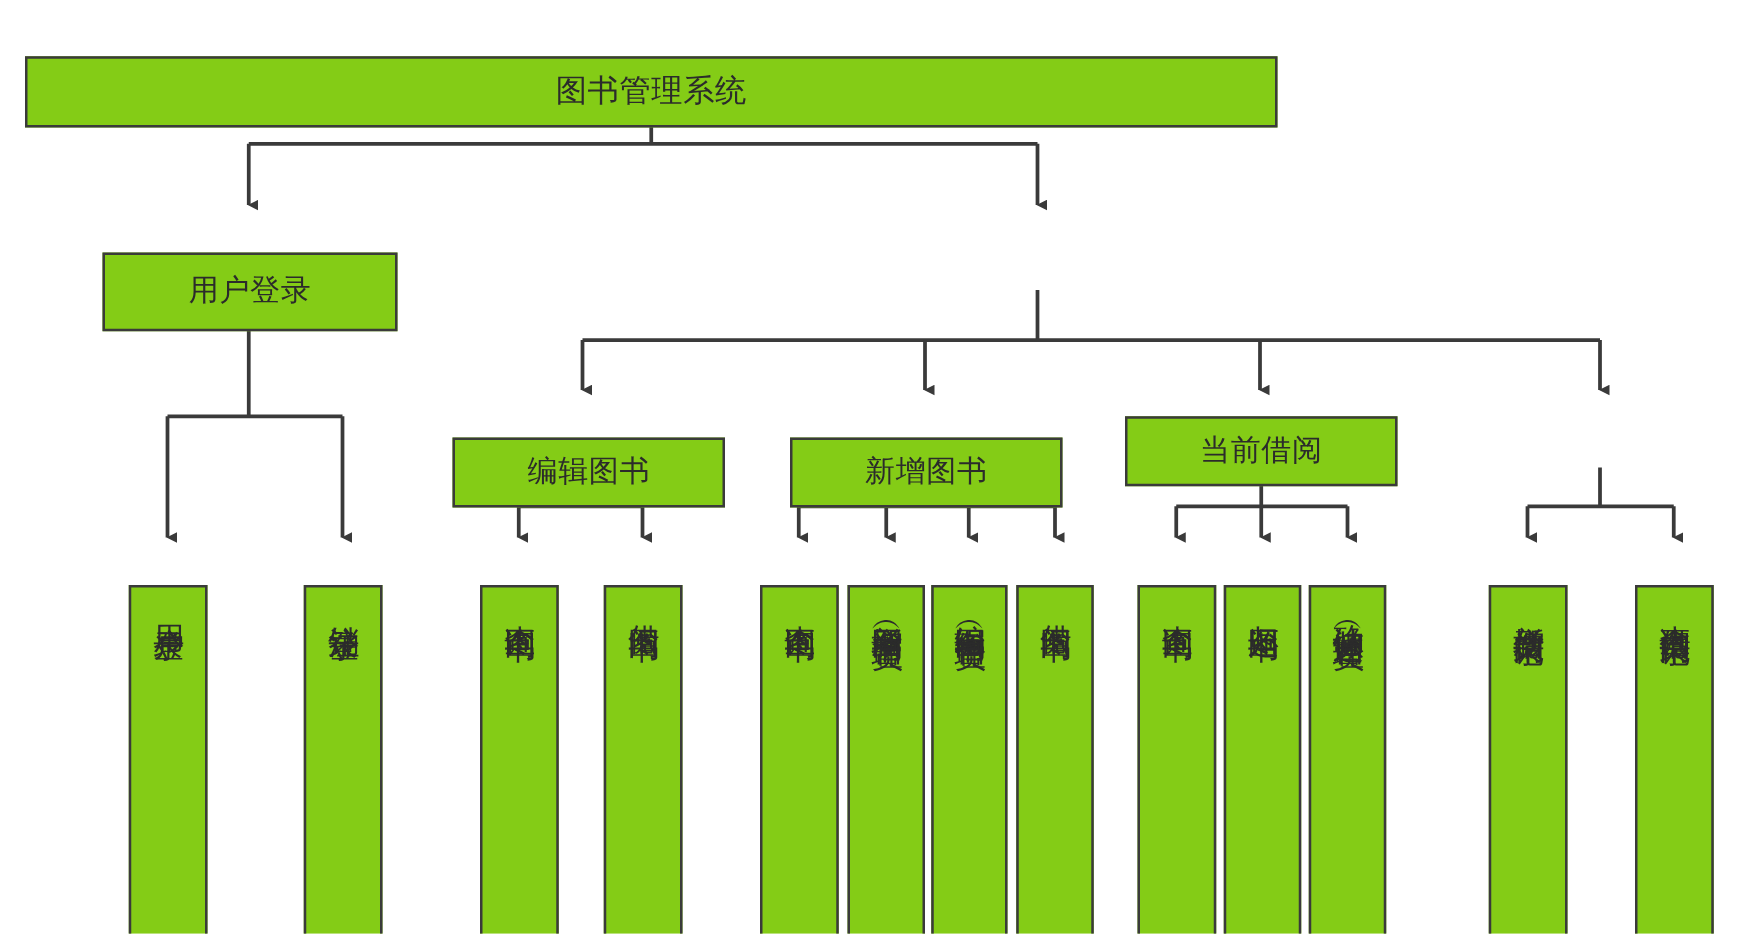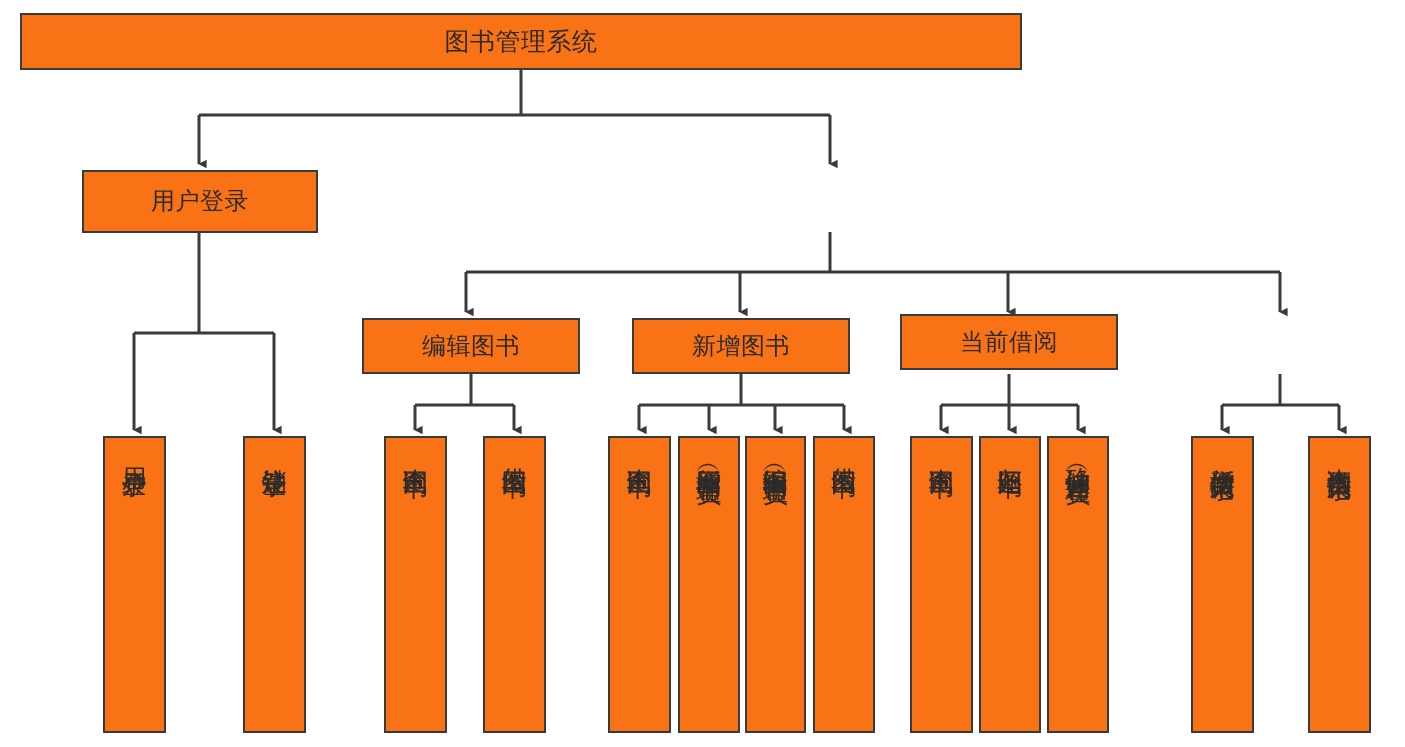--- a/index.html
+++ b/index.html
@@ -23,25 +23,26 @@
     left: 0;
     top: 0;
     width: 1405px;
     height: 747px;
     pointer-events: none;
   }
   .node {
     position: absolute;
     box-sizing: border-box;
     border: 2.5px solid #3a3a3a;
-    background: #f97316;
+    background: #84cc16;
     display: flex;
     align-items: center;
     justify-content: center;
     color: #2b2b2b;
+    margin-top: 32px;
   }
   .node-label {
     display: block;
     text-align: center;
     line-height: 1.18;
     white-space: nowrap;
     color: #2b2b2b;
   }
   
   .node.horiz .node-label {
@@ -143,21 +144,21 @@
 
 
   <div class="node horiz" style="left:362px; top:318px; width:218px; height:56px;">
     <span class="node-label">编辑图书</span>
   </div>
 
   <div class="node horiz" style="left:632px; top:318px; width:218px; height:56px;">
     <span class="node-label">新增图书</span>
   </div>
 
-  <div class="node horiz" style="left:900px; top:314px; width:218px; height:56px;">
+  <div class="node horiz" style="left:900px; top:301px; width:218px; height:56px;">
     <span class="node-label">当前借阅</span>
   </div>
 
 
   <div class="node vert" style="left:103px; top:436px; width:63px; height:297px;">
     <span class="node-label">用户登录</span>
   </div>
 
   <div class="node vert" style="left:243px; top:436px; width:63px; height:297px;">
     <span class="node-label">注销登录</span>

